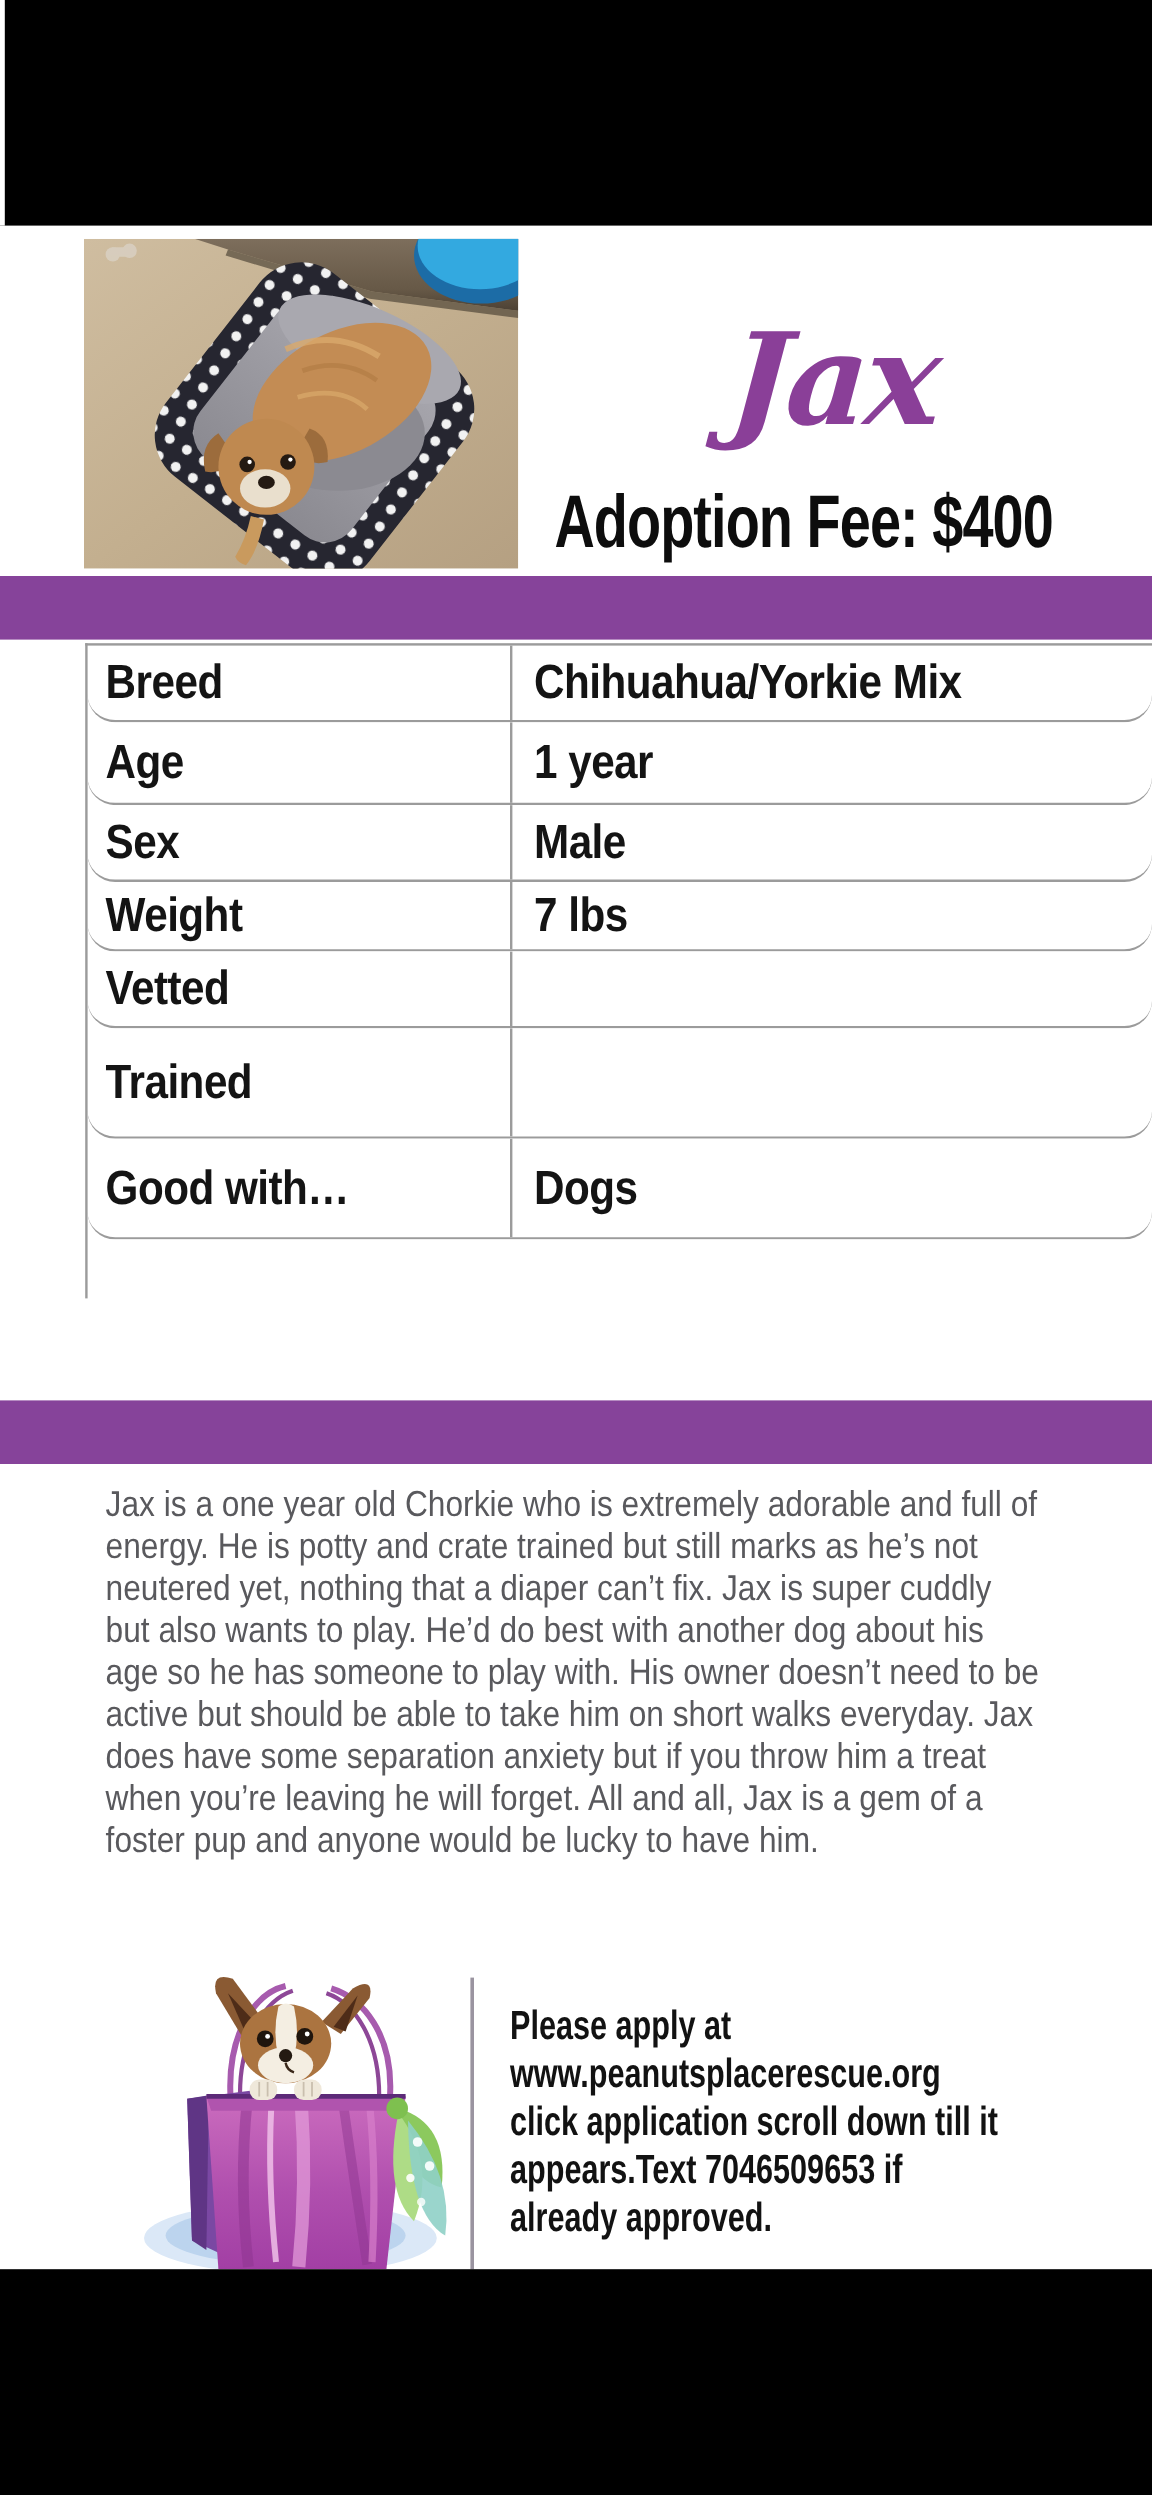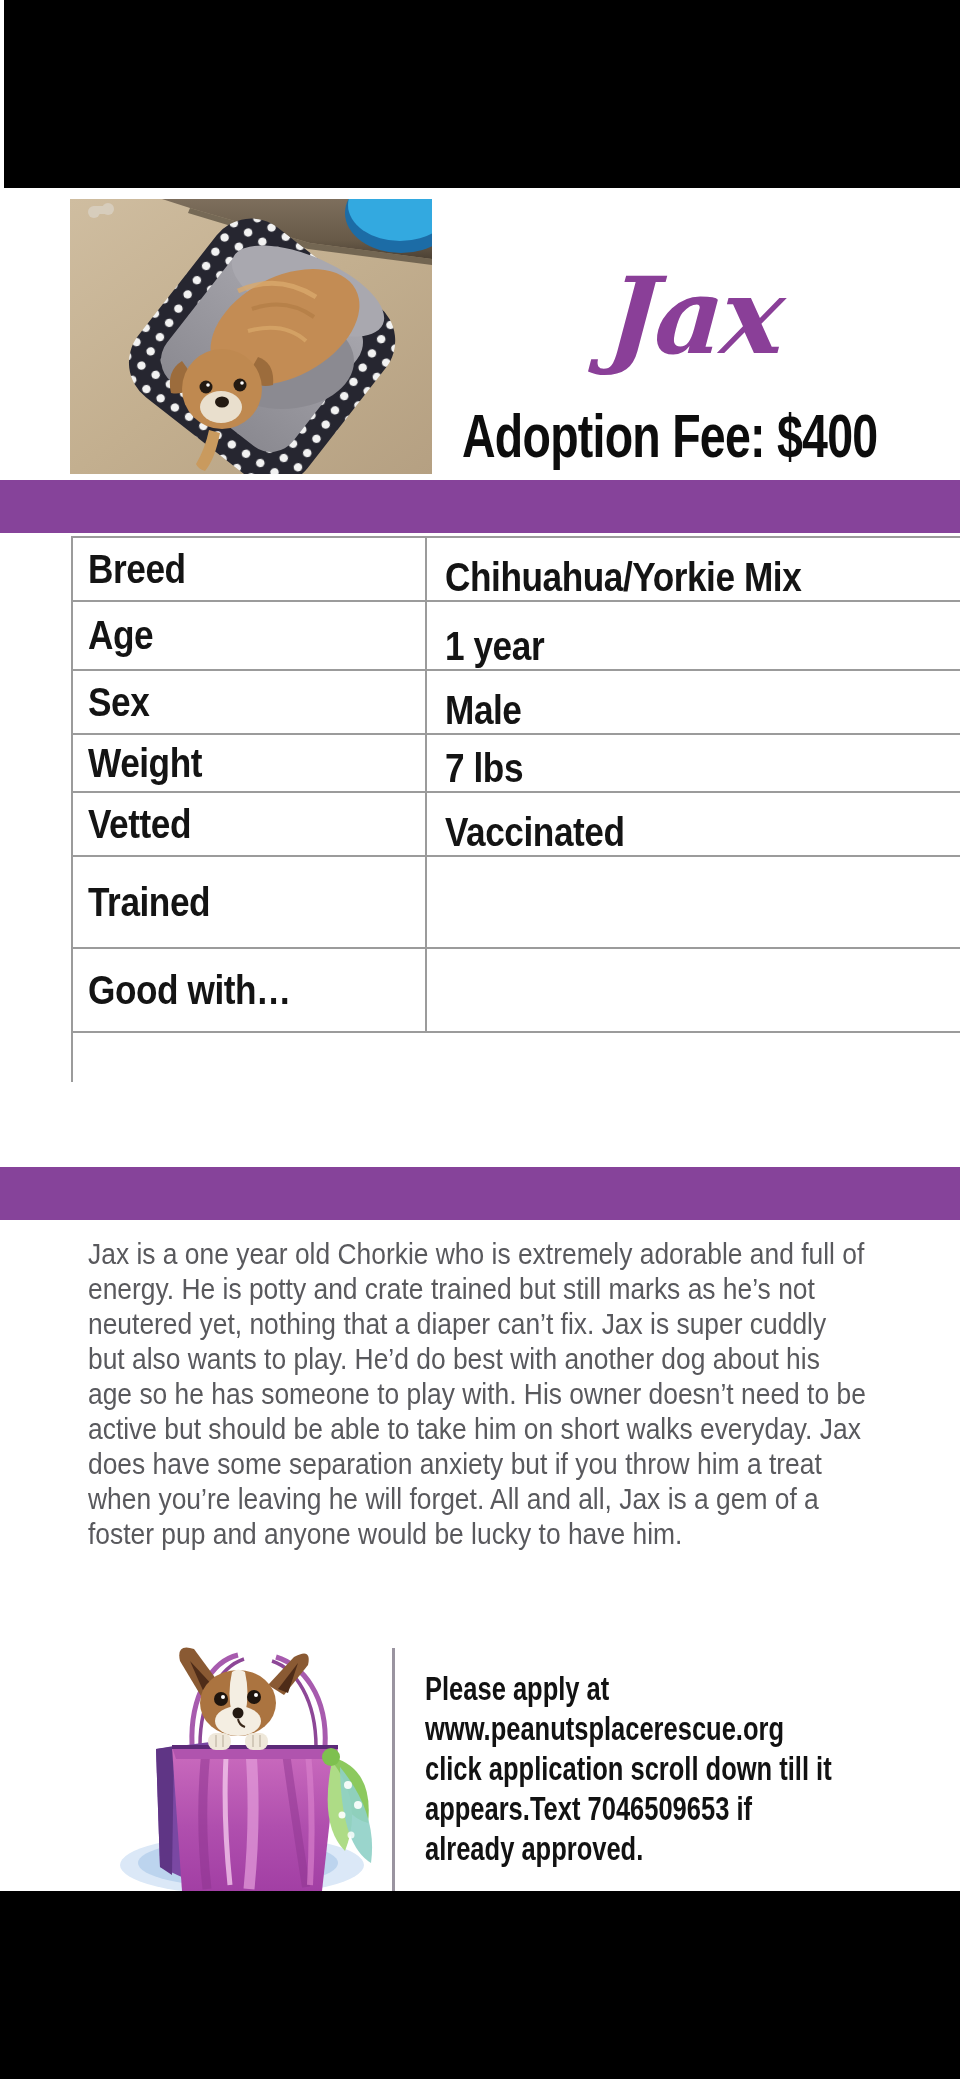--- a/index.html
+++ b/index.html
@@ -40,22 +40,23 @@
   .purple-bar{left:0;width:960px;height:53px;background:var(--accent-purple);}
   #purple-bar-1{top:480px;}
   #purple-bar-2{top:1167px;}
 
   #info-table{
     left:71px;top:536px;width:889px;height:546px;
     border-left:2px solid var(--table-line);
     border-top:2px solid var(--table-line);
   }
   .t-row{
-    display:flex;align-items:flex-end;
+    display:flex;align-items:center;
     border-bottom:2px solid var(--table-line);
+    border-radius:23px;
   }
   .t-label{
     width:354px;height:100%;flex:0 0 354px;
     border-right:2px solid var(--table-line);
     display:flex;align-items:center;padding-left:15px;
   }
   .t-value{flex:1;display:flex;align-items:center;padding-left:18px;}
   .cell-text{
     font-weight:bold;font-size:40px;color:var(--heading-text);
     white-space:nowrap;display:inline-block;
@@ -173,32 +174,32 @@
         <span class="cell-text">Weight</span>
       </div>
     <div class="t-value">
         <span class="cell-text">7 lbs</span>
       </div>
   </div>
   <div class="t-row" style="height:64px">
     <div class="t-label">
         <span class="cell-text">Vetted</span>
       </div>
-    <div class="t-value">
-        <span class="cell-text">Vaccinated</span>
-      </div>
   </div>
   <div class="t-row" style="height:92px">
     <div class="t-label">
         <span class="cell-text">Trained</span>
       </div>
   </div>
   <div class="t-row" style="height:84px;border-bottom-width:2px">
     <div class="t-label">
         <span class="cell-text">Good with…</span>
+      </div>
+    <div class="t-value">
+        <span class="cell-text">Dogs</span>
       </div>
   </div>
 </div>
 
 <div class="abs purple-bar" id="purple-bar-2"></div>
 
 <div class="abs" id="description">
   <span class="desc-line">Jax is a one year old Chorkie who is extremely adorable and full of</span>
   <span class="desc-line">energy. He is potty and crate trained but still marks as he’s not</span>
   <span class="desc-line">neutered yet, nothing that a diaper can’t fix. Jax is super cuddly</span>

